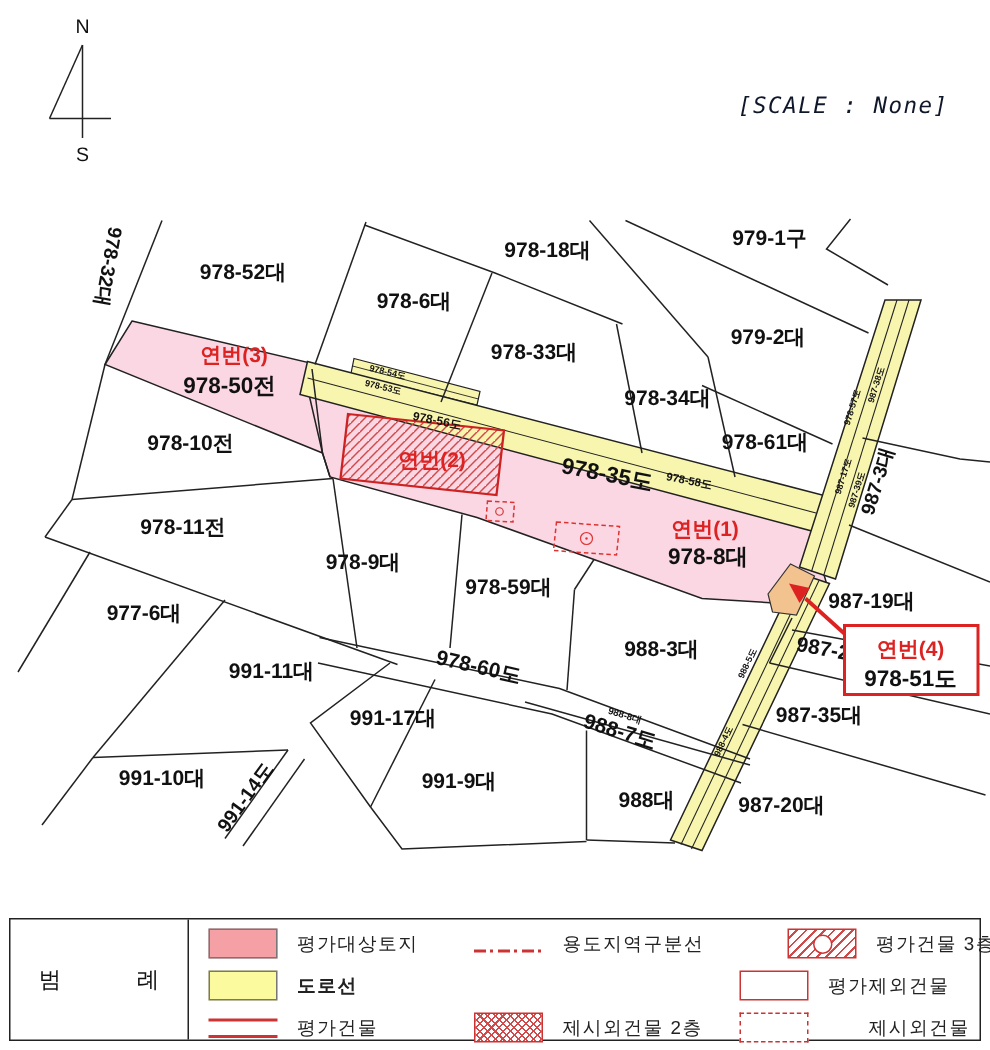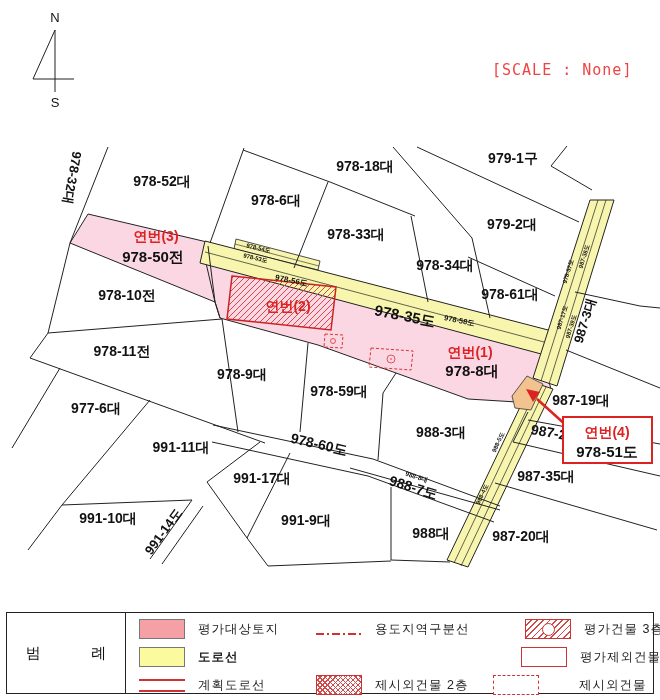--- a/index.html
+++ b/index.html
@@ -1,21 +1,21 @@
 <!DOCTYPE html>
 <html><head>
 <meta charset="utf-8">
 <style>
   html,body{margin:0;padding:0;background:#fff;}
   body{width:660px;height:700px;position:relative;overflow:hidden;
        font-family:"Liberation Sans","DejaVu Sans",sans-serif;}
   #map-svg{position:absolute;left:0;top:0;}
   #map-svg text{font-family:"Liberation Sans","DejaVu Sans",sans-serif;}
   #scale-text{position:absolute;left:492px;top:61px;font-family:"DejaVu Sans Mono","Liberation Mono",monospace;
-       font-size:15px;letter-spacing:1px;color:#ef4444;white-space:pre;}
+       font-size:15px;letter-spacing:1px;color:#0f172a;white-space:pre;font-style:italic;}
   
   .legend{position:absolute;left:6px;top:612px;width:646px;height:80px;border:1.4px solid #222;background:#fff;}
   .legend-title{position:absolute;left:0;top:0;width:118px;height:100%;display:flex;align-items:center;
        justify-content:center;font-size:15px;color:#111;letter-spacing:14px;text-indent:14px;border-right:1.4px solid #222;white-space:pre;}
   .li{position:absolute;display:flex;align-items:center;gap:13px;height:22px;}
   .li .lab{font-size:12.5px;color:#222;letter-spacing:1px;white-space:pre;}
   .sw{width:46px;height:20px;box-sizing:border-box;flex:0 0 auto;position:relative;}
   .sw-pink{background:#F5A0A5;border:1px solid #777;}
   .sw-yellow{background:#FBFA9E;border:1px solid #777;}
   .sw-redlines{border:none;background-image:linear-gradient(#CC3333,#CC3333),linear-gradient(#CC3333,#CC3333);
@@ -191,37 +191,37 @@
   <div class="li" style="left:132px;top:5px;">
     <span class="sw sw-pink"></span>
     <span class="lab">평가대상토지</span>
   </div>
   <div class="li" style="left:132px;top:33px;font-weight:bold;">
     <span class="sw sw-yellow"></span>
     <span class="lab">도로선</span>
   </div>
   <div class="li" style="left:132px;top:61px;">
     <span class="sw sw-redlines"></span>
-    <span class="lab">계획도로선</span>
+    <span class="lab">평가건물</span>
   </div>
 
   <div class="li" style="left:309px;top:5px;">
     <span class="sw sw-dashdot"></span>
     <span class="lab">용도지역구분선</span>
   </div>
   <div class="li" style="left:309px;top:61px;">
     <span class="sw sw-hatch2"></span>
     <span class="lab">제시외건물 2층</span>
   </div>
 
   <div class="li" style="left:486px;top:5px;margin-left:32px;">
     <span class="sw sw-hatch3"></span>
     <span class="lab">평가건물 3층이상</span>
   </div>
-  <div class="li" style="left:514px;top:33px;">
+  <div class="li" style="left:486px;top:33px;">
     <span class="sw sw-plain"></span>
     <span class="lab">평가제외건물</span>
   </div>
   <div class="li" style="left:486px;top:61px;gap:40px;">
     <span class="sw sw-dashedbox"></span>
     <span class="lab">제시외건물</span>
   </div>
 </div>
 
 </body></html>

